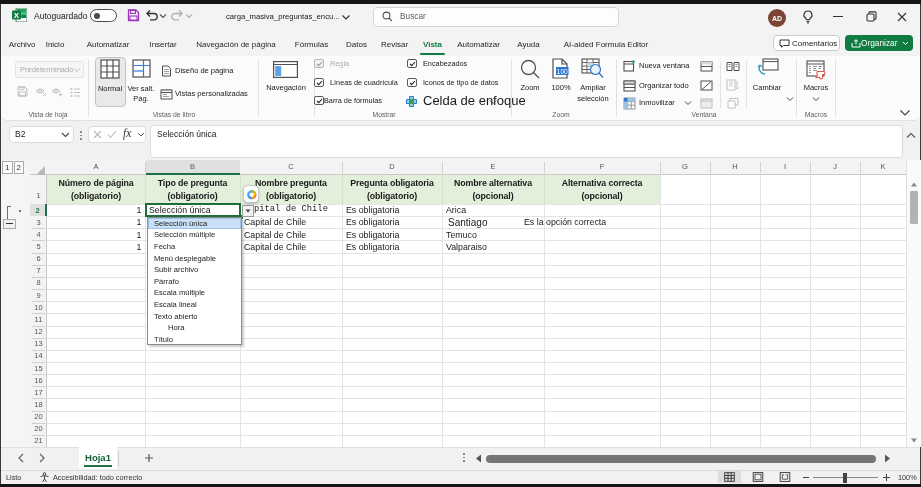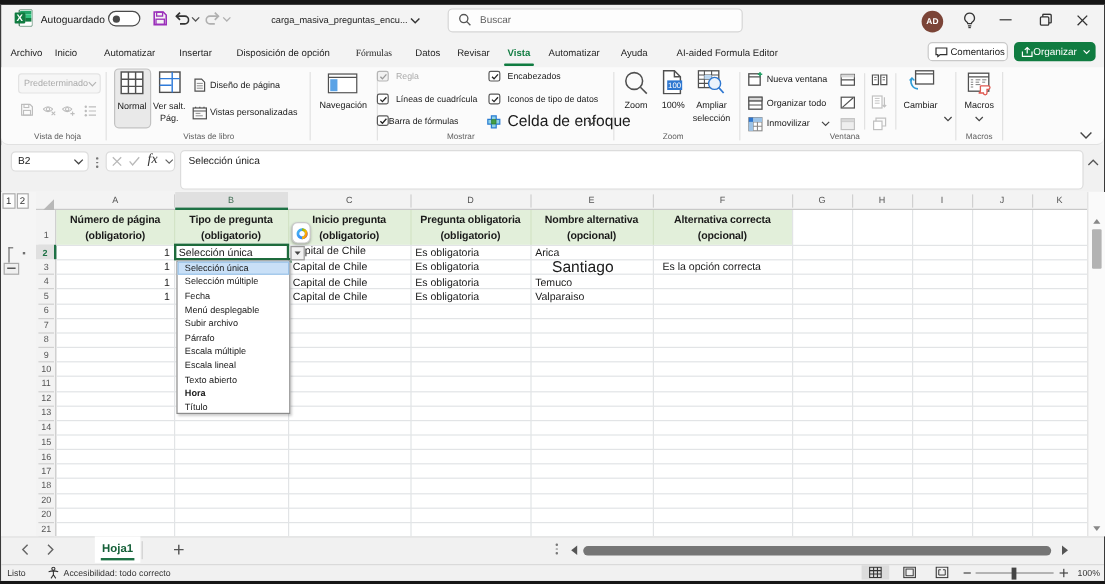--- a/index.html
+++ b/index.html
@@ -68,22 +68,22 @@
 <rect x="1" y="3" width="7" height="7" fill="none" stroke="#333" stroke-width="1.1" rx="1"></rect>
 <path d="M3 3 V1.5 a.6.6 0 0 1 .6-.6 H9 a1 1 0 0 1 1 1 V7.5 a.6.6 0 0 1 -.6.6 H8" fill="none" stroke="#333" stroke-width="1.1"></path>
     </svg>
 <svg class="ic" style="left:897px;top:12px" width="10" height="10" viewBox="0 0 10 10">
 <path d="M1 1 L9 9 M9 1 L1 9" stroke="#333" stroke-width="1.1"></path>
     </svg>
 <div class="abs" style="left:-33px;text-align:center;top:38.0px;height:12px;width:110px;font-size:8px;color:#262626;font-weight:400;white-space:nowrap;display:flex;align-items:center;justify-content:center;">Archivo</div>
 <div class="abs" style="left:0px;text-align:center;top:38.0px;height:12px;width:110px;font-size:8px;color:#262626;font-weight:400;white-space:nowrap;display:flex;align-items:center;justify-content:center;">Inicio</div>
 <div class="abs" style="left:53px;text-align:center;top:38.0px;height:12px;width:110px;font-size:8px;color:#262626;font-weight:400;white-space:nowrap;display:flex;align-items:center;justify-content:center;">Automatizar</div>
 <div class="abs" style="left:108px;text-align:center;top:38.0px;height:12px;width:110px;font-size:8px;color:#262626;font-weight:400;white-space:nowrap;display:flex;align-items:center;justify-content:center;">Insertar</div>
-<div class="abs" style="left:181px;text-align:center;top:38.0px;height:12px;width:110px;font-size:8px;color:#262626;font-weight:400;white-space:nowrap;display:flex;align-items:center;justify-content:center;">Disposición de opción</div>
-<div class="abs" style="left:256.5px;text-align:center;top:38.0px;height:12px;width:110px;font-size:8px;color:#262626;font-weight:400;white-space:nowrap;display:flex;align-items:center;justify-content:center;font-family:Liberation Serif, serif;">Fórmulas</div>
+<div class="abs" style="left:181px;text-align:center;top:38.0px;height:12px;width:110px;font-size:8px;color:#262626;font-weight:400;white-space:nowrap;display:flex;align-items:center;justify-content:center;">Navegación de página</div>
+<div class="abs" style="left:256.5px;text-align:center;top:38.0px;height:12px;width:110px;font-size:8px;color:#262626;font-weight:400;white-space:nowrap;display:flex;align-items:center;justify-content:center;">Fórmulas</div>
 <div class="abs" style="left:301.5px;text-align:center;top:38.0px;height:12px;width:110px;font-size:8px;color:#262626;font-weight:400;white-space:nowrap;display:flex;align-items:center;justify-content:center;">Datos</div>
 <div class="abs" style="left:339.5px;text-align:center;top:38.0px;height:12px;width:110px;font-size:8px;color:#262626;font-weight:400;white-space:nowrap;display:flex;align-items:center;justify-content:center;">Revisar</div>
 <div class="abs" style="left:377.5px;text-align:center;top:38.0px;height:12px;width:110px;font-size:8px;color:#107c41;font-weight:700;white-space:nowrap;display:flex;align-items:center;justify-content:center;">Vista</div>
 <div class="abs" style="left:423.5px;text-align:center;top:38.0px;height:12px;width:110px;font-size:8px;color:#262626;font-weight:400;white-space:nowrap;display:flex;align-items:center;justify-content:center;">Automatizar</div>
 <div class="abs" style="left:473.5px;text-align:center;top:38.0px;height:12px;width:110px;font-size:8px;color:#262626;font-weight:400;white-space:nowrap;display:flex;align-items:center;justify-content:center;">Ayuda</div>
 <div class="abs" style="left:551px;text-align:center;top:38.0px;height:12px;width:110px;font-size:8px;color:#262626;font-weight:400;white-space:nowrap;display:flex;align-items:center;justify-content:center;">AI-aided Formula Editor</div>
 <div class="abs" style="left:420px;top:52.5px;width:25px;height:2.6px;background:#107c41;border-radius:2px;"></div>
 <div class="abs" style="left:773px;top:35px;width:67px;height:16px;background:#fff;border:1px solid #c9c9c9;border-radius:4px;"></div>
 <svg class="ic" style="left:779px;top:39px" width="11" height="9" viewBox="0 0 11 9">
 <path d="M1 1 H10 V6.5 H4.5 L2.5 8.2 V6.5 H1 Z" fill="none" stroke="#333" stroke-width="1"></path>
@@ -434,45 +434,45 @@
 <div class="abs" style="left:47px;top:175px;width:613px;height:29px;background:#e2efda;"></div>
 <div class="abs" style="left:145px;top:175px;width:1px;height:29px;background:#d3e3c6;"></div>
 <div class="abs" style="left:240px;top:175px;width:1px;height:29px;background:#d3e3c6;"></div>
 <div class="abs" style="left:342px;top:175px;width:1px;height:29px;background:#d3e3c6;"></div>
 <div class="abs" style="left:442px;top:175px;width:1px;height:29px;background:#d3e3c6;"></div>
 <div class="abs" style="left:544px;top:175px;width:1px;height:29px;background:#d3e3c6;"></div>
 <div class="abs" style="left:47px;text-align:center;top:177.1px;height:12.8px;width:98px;letter-spacing:-0.1px;font-size:8.8px;color:#1a1a1a;font-weight:700;white-space:nowrap;display:flex;align-items:center;justify-content:center;">Número de página</div>
 <div class="abs" style="left:47px;text-align:center;top:190.1px;height:12.8px;width:98px;letter-spacing:-0.1px;font-size:8.8px;color:#1a1a1a;font-weight:700;white-space:nowrap;display:flex;align-items:center;justify-content:center;">(obligatorio)</div>
 <div class="abs" style="left:145px;text-align:center;top:177.1px;height:12.8px;width:95px;letter-spacing:-0.1px;font-size:8.8px;color:#1a1a1a;font-weight:700;white-space:nowrap;display:flex;align-items:center;justify-content:center;">Tipo de pregunta</div>
 <div class="abs" style="left:145px;text-align:center;top:190.1px;height:12.8px;width:95px;letter-spacing:-0.1px;font-size:8.8px;color:#1a1a1a;font-weight:700;white-space:nowrap;display:flex;align-items:center;justify-content:center;">(obligatorio)</div>
-<div class="abs" style="left:240px;text-align:center;top:177.1px;height:12.8px;width:102px;letter-spacing:-0.1px;font-size:8.8px;color:#1a1a1a;font-weight:700;white-space:nowrap;display:flex;align-items:center;justify-content:center;">Inicio pregunta</div>
+<div class="abs" style="left:240px;text-align:center;top:177.1px;height:12.8px;width:102px;letter-spacing:-0.1px;font-size:8.8px;color:#1a1a1a;font-weight:700;white-space:nowrap;display:flex;align-items:center;justify-content:center;">Nombre pregunta</div>
 <div class="abs" style="left:240px;text-align:center;top:190.1px;height:12.8px;width:102px;letter-spacing:-0.1px;font-size:8.8px;color:#1a1a1a;font-weight:700;white-space:nowrap;display:flex;align-items:center;justify-content:center;">(obligatorio)</div>
 <div class="abs" style="left:342px;text-align:center;top:177.1px;height:12.8px;width:100px;letter-spacing:-0.1px;font-size:8.8px;color:#1a1a1a;font-weight:700;white-space:nowrap;display:flex;align-items:center;justify-content:center;">Pregunta obligatoria</div>
 <div class="abs" style="left:342px;text-align:center;top:190.1px;height:12.8px;width:100px;letter-spacing:-0.1px;font-size:8.8px;color:#1a1a1a;font-weight:700;white-space:nowrap;display:flex;align-items:center;justify-content:center;">(obligatorio)</div>
 <div class="abs" style="left:442px;text-align:center;top:177.1px;height:12.8px;width:102px;letter-spacing:-0.1px;font-size:8.8px;color:#1a1a1a;font-weight:700;white-space:nowrap;display:flex;align-items:center;justify-content:center;">Nombre alternativa</div>
 <div class="abs" style="left:442px;text-align:center;top:190.1px;height:12.8px;width:102px;letter-spacing:-0.1px;font-size:8.8px;color:#1a1a1a;font-weight:700;white-space:nowrap;display:flex;align-items:center;justify-content:center;">(opcional)</div>
 <div class="abs" style="left:544px;text-align:center;top:177.1px;height:12.8px;width:116px;letter-spacing:-0.1px;font-size:8.8px;color:#1a1a1a;font-weight:700;white-space:nowrap;display:flex;align-items:center;justify-content:center;">Alternativa correcta</div>
 <div class="abs" style="left:544px;text-align:center;top:190.1px;height:12.8px;width:116px;letter-spacing:-0.1px;font-size:8.8px;color:#1a1a1a;font-weight:700;white-space:nowrap;display:flex;align-items:center;justify-content:center;">(opcional)</div>
 <div class="abs" style="right:779.5px;top:204.0px;height:12.8px;font-size:8.8px;color:#1a1a1a;font-weight:400;white-space:nowrap;display:flex;align-items:center;">1</div>
 <div class="abs" style="right:779.5px;top:216.1px;height:12.8px;font-size:8.8px;color:#1a1a1a;font-weight:400;white-space:nowrap;display:flex;align-items:center;">1</div>
 <div class="abs" style="right:779.5px;top:228.3px;height:12.8px;font-size:8.8px;color:#1a1a1a;font-weight:400;white-space:nowrap;display:flex;align-items:center;">1</div>
 <div class="abs" style="right:779.5px;top:240.4px;height:12.8px;font-size:8.8px;color:#1a1a1a;font-weight:400;white-space:nowrap;display:flex;align-items:center;">1</div>
 <div class="abs" style="left:244px;top:216.1px;height:12.8px;font-size:8.8px;color:#1a1a1a;font-weight:400;white-space:nowrap;display:flex;align-items:center;">Capital de Chile</div>
 <div class="abs" style="left:244px;top:228.3px;height:12.8px;font-size:8.8px;color:#1a1a1a;font-weight:400;white-space:nowrap;display:flex;align-items:center;">Capital de Chile</div>
 <div class="abs" style="left:244px;top:240.4px;height:12.8px;font-size:8.8px;color:#1a1a1a;font-weight:400;white-space:nowrap;display:flex;align-items:center;">Capital de Chile</div>
 <div class="abs" style="left:346px;top:204.0px;height:12.8px;font-size:8.8px;color:#1a1a1a;font-weight:400;white-space:nowrap;display:flex;align-items:center;">Es obligatoria</div>
 <div class="abs" style="left:346px;top:216.1px;height:12.8px;font-size:8.8px;color:#1a1a1a;font-weight:400;white-space:nowrap;display:flex;align-items:center;">Es obligatoria</div>
 <div class="abs" style="left:346px;top:228.3px;height:12.8px;font-size:8.8px;color:#1a1a1a;font-weight:400;white-space:nowrap;display:flex;align-items:center;">Es obligatoria</div>
 <div class="abs" style="left:346px;top:240.4px;height:12.8px;font-size:8.8px;color:#1a1a1a;font-weight:400;white-space:nowrap;display:flex;align-items:center;">Es obligatoria</div>
 <div class="abs" style="left:446px;top:204.0px;height:12.8px;font-size:8.8px;color:#1a1a1a;font-weight:400;white-space:nowrap;display:flex;align-items:center;">Arica</div>
-<div class="abs" style="left:460px;top:216.1px;height:12.8px;font-size:13px;color:#1a1a1a;font-weight:400;white-space:nowrap;display:flex;align-items:center;">Santiago</div>
+<div class="abs" style="left:448px;top:216.1px;height:12.8px;font-size:10px;color:#1a1a1a;font-weight:400;white-space:nowrap;display:flex;align-items:center;">Santiago</div>
 <div class="abs" style="left:446px;top:228.3px;height:12.8px;font-size:8.8px;color:#1a1a1a;font-weight:400;white-space:nowrap;display:flex;align-items:center;">Temuco</div>
 <div class="abs" style="left:446px;top:240.4px;height:12.8px;font-size:8.8px;color:#1a1a1a;font-weight:400;white-space:nowrap;display:flex;align-items:center;">Valparaiso</div>
-<div class="abs" style="left:552px;top:216.1px;height:12.8px;font-size:8.8px;color:#1a1a1a;font-weight:400;white-space:nowrap;display:flex;align-items:center;">Es la opción correcta</div>
-<div class="abs" style="left:254px;top:203.2px;width:88px;height:12.15px;overflow:hidden;font-size:8.8px;color:#1a1a1a;display:flex;align-items:center;">pital de Chile</div>
+<div class="abs" style="left:524px;top:216.1px;height:12.8px;font-size:8.8px;color:#1a1a1a;font-weight:400;white-space:nowrap;display:flex;align-items:center;">Es la opción correcta</div>
+<div class="abs" style="left:254px;top:203.2px;width:88px;height:12.15px;overflow:hidden;font-size:8.8px;color:#1a1a1a;display:flex;align-items:center;font-family:Liberation Mono, monospace;">pital de Chile</div>
 <div class="abs" style="left:144.5px;top:203px;width:96.5px;height:14px;background:#fff;border:2px solid #1e6b3c;"></div>
 <div class="abs" style="left:149px;top:203.8px;height:12.8px;font-size:8.8px;color:#1a1a1a;font-weight:400;white-space:nowrap;display:flex;align-items:center;">Selección única</div>
 <div class="abs" style="left:239.5px;top:215px;width:3.5px;height:3.5px;background:#1e6b3c;"></div>
 <div class="abs" style="left:241.5px;top:204.5px;width:12.5px;height:12px;background:#f2f2f2;border:1px solid #9a9a9a;"></div>
 <svg class="ic" style="left:245px;top:209px" width="6" height="4" viewBox="0 0 6 4">
 <path d="M0.5 0.5 L3 3.5 L5.5 0.5 Z" fill="#444"></path>
     </svg>
 <div class="abs" style="left:243px;top:185px;width:16px;height:17.5px;background:#fff;border:1px solid #c9c9c9;border-radius:5px;box-shadow:0 1px 2px rgba(0,0,0,0.25);"></div>
 <svg class="ic" style="left:245.5px;top:188.5px" width="11.5" height="11.5" viewBox="0 0 20 20">
 <defs>
@@ -493,21 +493,21 @@
 <div class="abs" style="left:147.5px;top:217.5px;width:93px;height:11.6px;background:#c9e0f7;border:1px solid #9bc3e8;"></div>
 <div class="abs" style="left:154px;top:217.5px;height:11.6px;font-size:7.6px;color:#1a1a1a;font-weight:400;white-space:nowrap;display:flex;align-items:center;">Selección única</div>
 <div class="abs" style="left:154px;top:229.1px;height:11.6px;font-size:7.6px;color:#1a1a1a;font-weight:400;white-space:nowrap;display:flex;align-items:center;">Selección múltiple</div>
 <div class="abs" style="left:154px;top:240.7px;height:11.6px;font-size:7.6px;color:#1a1a1a;font-weight:400;white-space:nowrap;display:flex;align-items:center;">Fecha</div>
 <div class="abs" style="left:154px;top:252.3px;height:11.6px;font-size:7.6px;color:#1a1a1a;font-weight:400;white-space:nowrap;display:flex;align-items:center;">Menú desplegable</div>
 <div class="abs" style="left:154px;top:263.9px;height:11.6px;font-size:7.6px;color:#1a1a1a;font-weight:400;white-space:nowrap;display:flex;align-items:center;">Subir archivo</div>
 <div class="abs" style="left:154px;top:275.5px;height:11.6px;font-size:7.6px;color:#1a1a1a;font-weight:400;white-space:nowrap;display:flex;align-items:center;">Párrafo</div>
 <div class="abs" style="left:154px;top:287.1px;height:11.6px;font-size:7.6px;color:#1a1a1a;font-weight:400;white-space:nowrap;display:flex;align-items:center;">Escala múltiple</div>
 <div class="abs" style="left:154px;top:298.7px;height:11.6px;font-size:7.6px;color:#1a1a1a;font-weight:400;white-space:nowrap;display:flex;align-items:center;">Escala lineal</div>
 <div class="abs" style="left:154px;top:310.3px;height:11.6px;font-size:7.6px;color:#1a1a1a;font-weight:400;white-space:nowrap;display:flex;align-items:center;">Texto abierto</div>
-<div class="abs" style="left:154px;top:321.9px;height:11.6px;font-size:7.6px;color:#1a1a1a;font-weight:700;white-space:nowrap;display:flex;align-items:center;">Hora</div>
+<div class="abs" style="left:168px;top:321.9px;height:11.6px;font-size:7.6px;color:#1a1a1a;font-weight:400;white-space:nowrap;display:flex;align-items:center;">Hora</div>
 <div class="abs" style="left:154px;top:333.5px;height:11.6px;font-size:7.6px;color:#1a1a1a;font-weight:400;white-space:nowrap;display:flex;align-items:center;">Título</div>
 <div class="abs" style="left:906px;top:159.5px;width:15px;height:287.5px;background:#fafafa;border-left:1px solid #e0e0e0;"></div>
 <svg class="ic" style="left:910px;top:181px" width="8" height="7" viewBox="0 0 8 7">
 <path d="M1 5.5 L4 1.5 L7 5.5 Z" fill="#888"></path>
     </svg>
 <div class="abs" style="left:909.5px;top:191px;width:8px;height:33px;background:#b3b3b3;border-radius:1px;"></div>
 <svg class="ic" style="left:910px;top:437px" width="8" height="7" viewBox="0 0 8 7">
 <path d="M1 1.5 L4 5.5 L7 1.5 Z" fill="#888"></path>
     </svg>
 <div class="abs" style="left:1px;top:447px;width:919px;height:23px;background:#f1f1f1;border-top:1px solid #e0e0e0;"></div>

